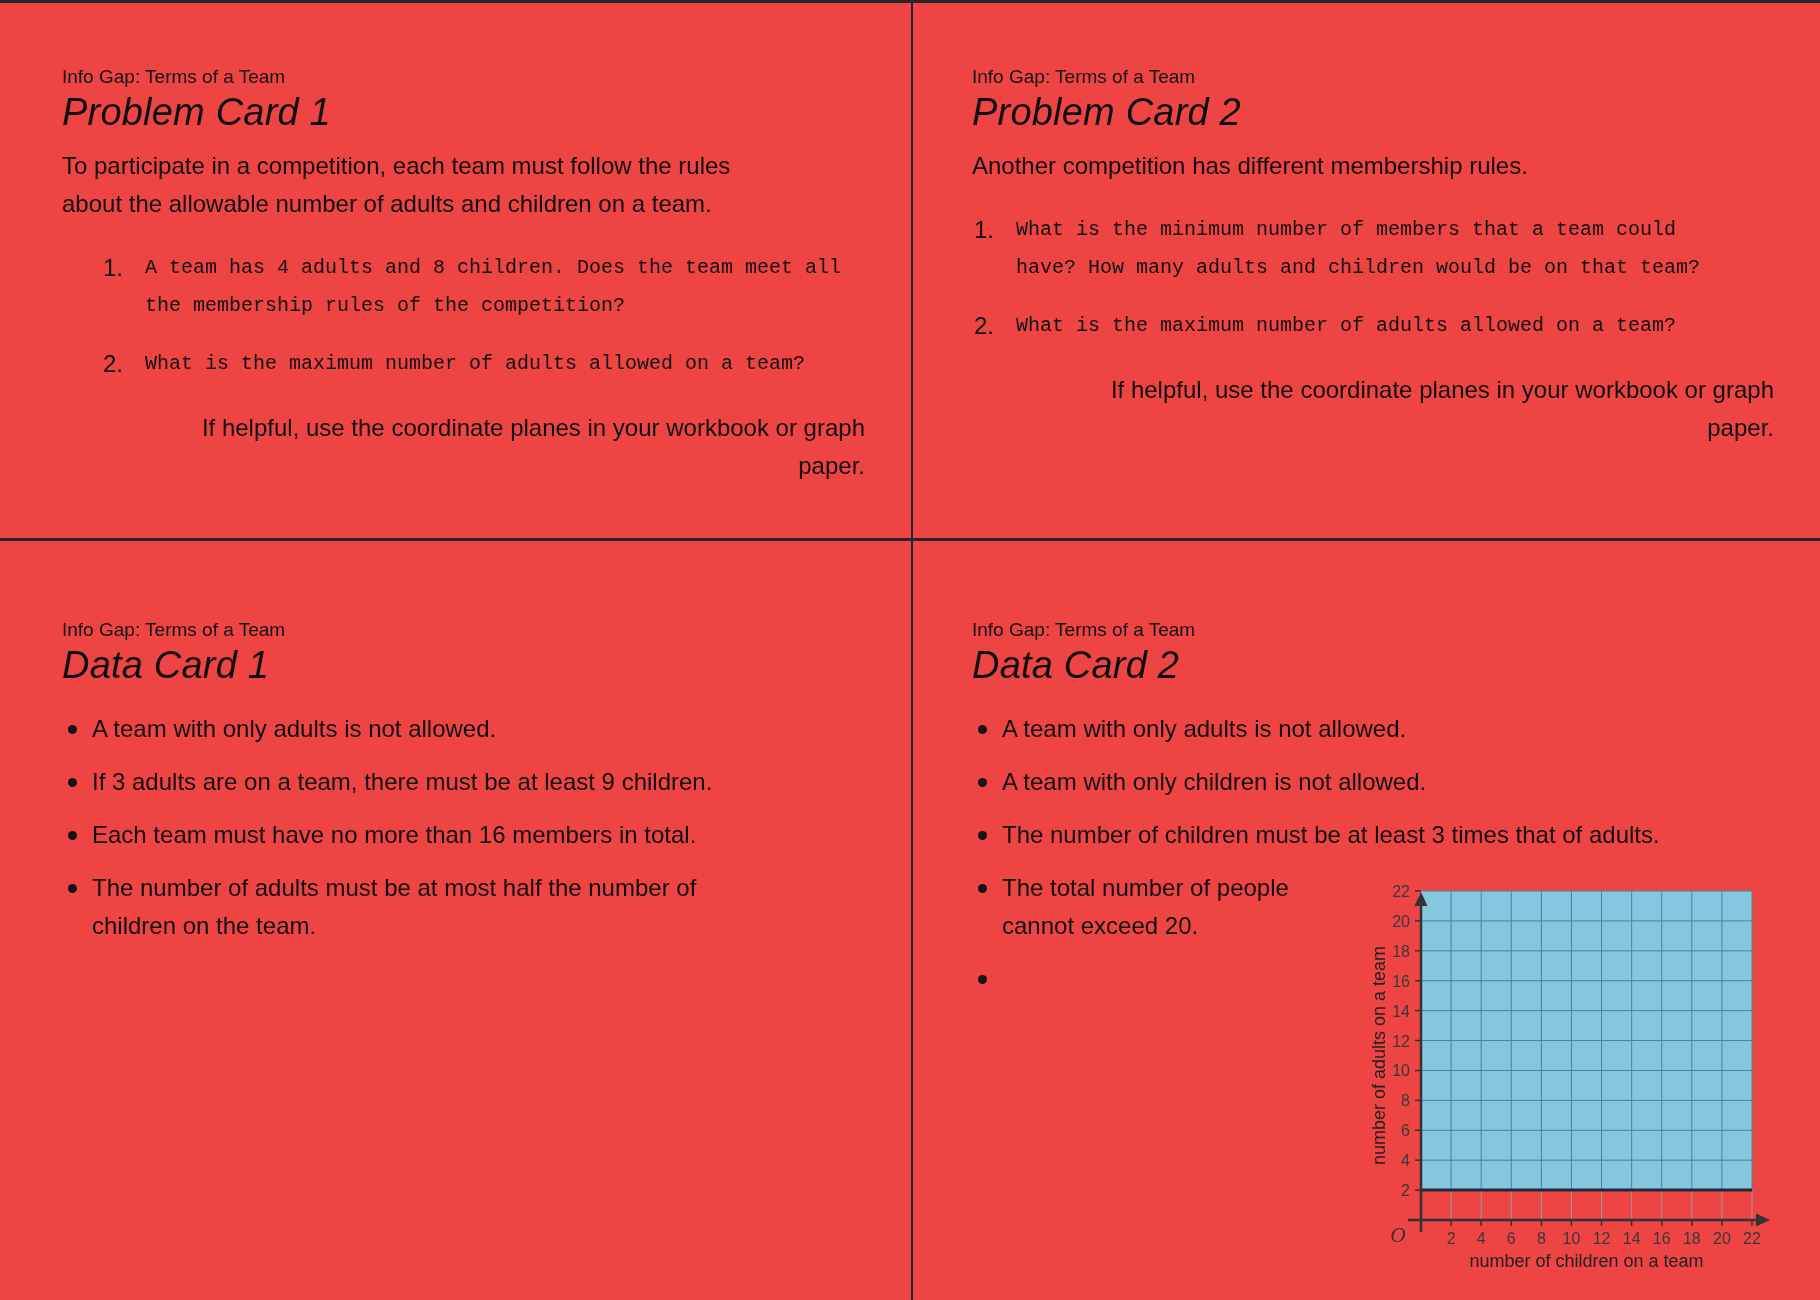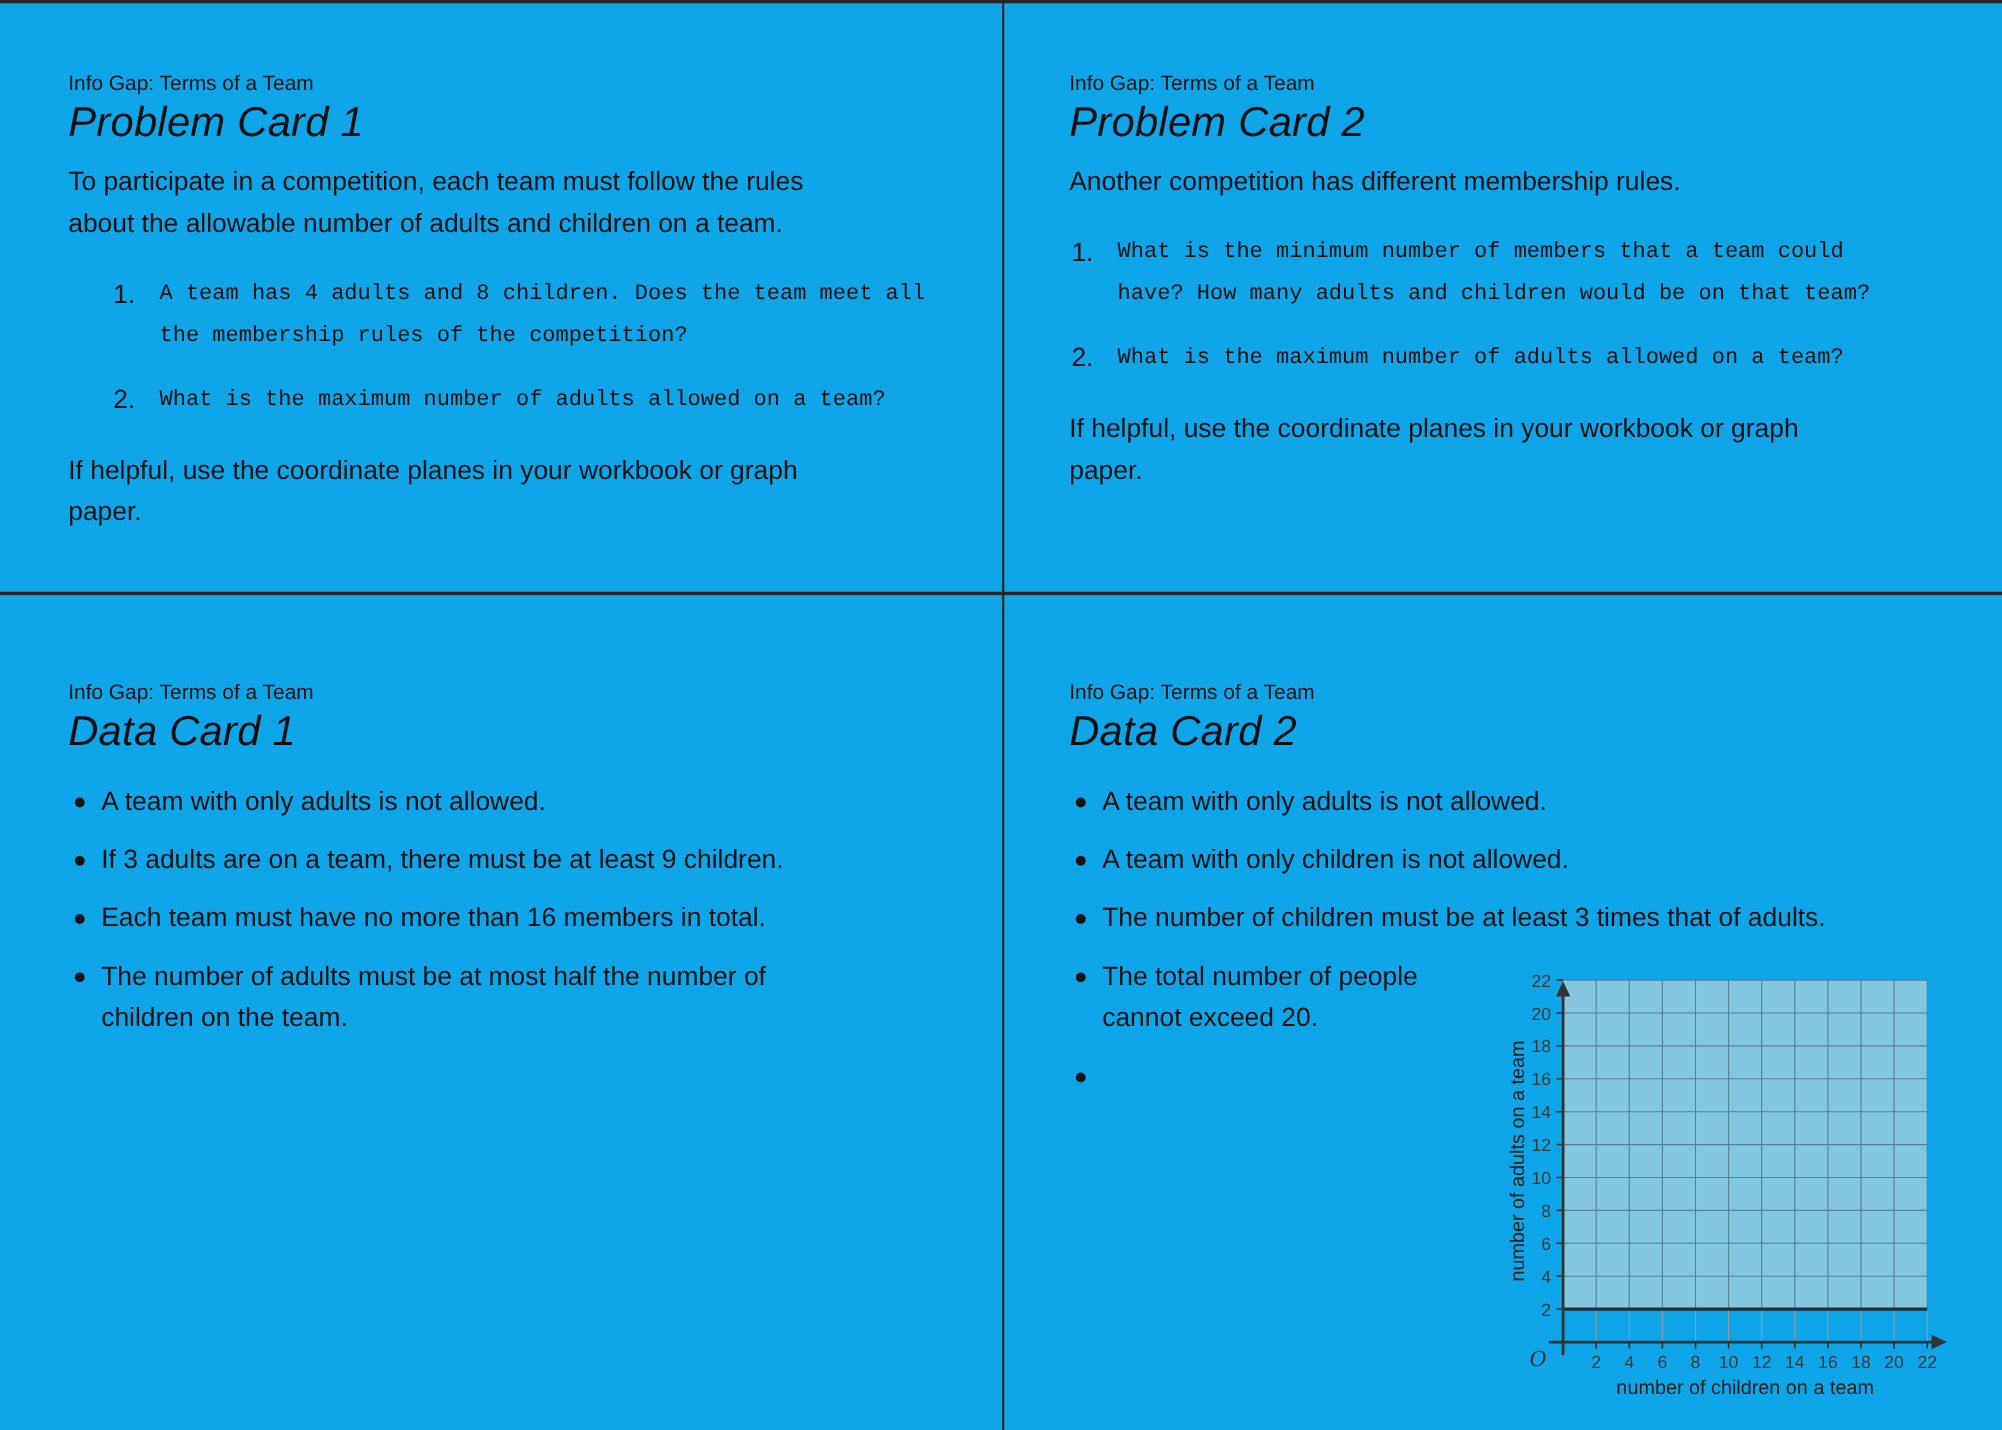--- a/index.html
+++ b/index.html
@@ -1,33 +1,33 @@
 <!DOCTYPE html>
 <html><head>
 <meta charset="utf-8">
 <style>
   html,body{margin:0;padding:0;background:#ffffff;}
   .sheet{
-    position:relative;width:1820px;height:1300px;background:#0ea5e9;
+    position:relative;width:1820px;height:1300px;background:#ef4444;
     font-family:"Liberation Sans",sans-serif;color:#111;overflow:hidden;
   }
   .rule{position:absolute;background:#262626;}
   .top-rule{left:0;top:0;width:1820px;height:3px;}
   .v-rule{left:911px;top:0;width:2px;height:1300px;}
   .h-rule{left:0;top:538px;width:1820px;height:2.5px;}
   .card{position:absolute;box-sizing:border-box;}
   #card-p1{left:0;top:3px;width:911px;height:535px;padding:61px 46px 0 62px;}
   #card-p2{left:913px;top:3px;width:907px;height:535px;padding:61px 46px 0 59px;}
   #card-d1{left:0;top:541px;width:911px;height:759px;padding:76px 46px 0 62px;}
   #card-d2{left:913px;top:541px;width:907px;height:759px;padding:76px 46px 0 59px;}
   .eyebrow{margin:0;font-size:19px;line-height:26px;color:#141414;}
   .title{margin:1px 0 0;font-size:38px;line-height:42px;font-weight:400;color:#0f0f0f;letter-spacing:0.2px;font-style:italic;}
   .body{font-size:24px;line-height:38px;white-space:pre-line;margin:0;}
   .intro{margin-top:14px;}
-  .outro{margin-top:26px;}
+  .outro{margin-top:26px;text-align:right;}
   ol,ul{list-style:none;margin:0;padding:0;}
   .plist{margin-top:26px;}
   .pitem{display:flex;margin-bottom:20px;}
   .num{flex:none;width:42px;font-size:24px;line-height:38px;}
   .ptext{font-size:20px;line-height:38px;white-space:pre-line;font-family:Liberation Mono, monospace;}
   #card-p1 .plist{margin-left:41px;}
   #card-p2 .plist{margin-left:2px;}
   .blist{margin-top:24px;}
   .bitem{display:flex;margin-bottom:15px;}
   .dot{flex:none;width:9px;height:9px;border-radius:50%;background:#141414;margin:15px 15px 0 6px;}

